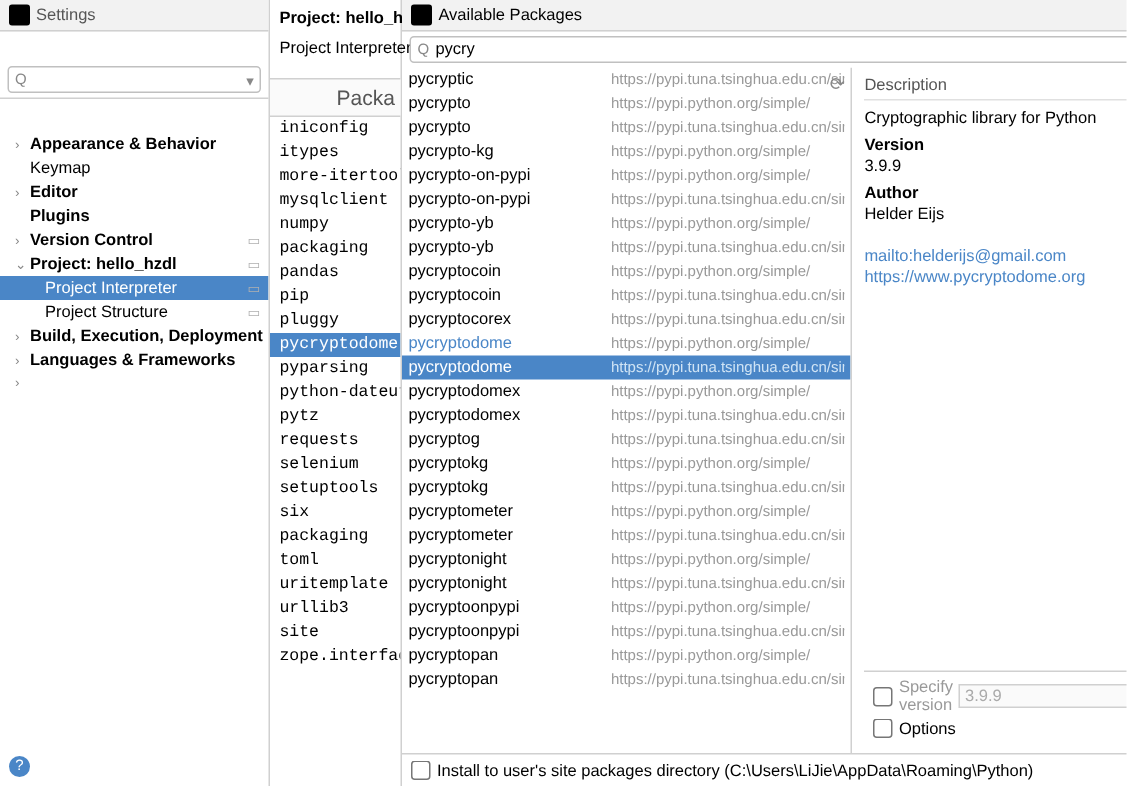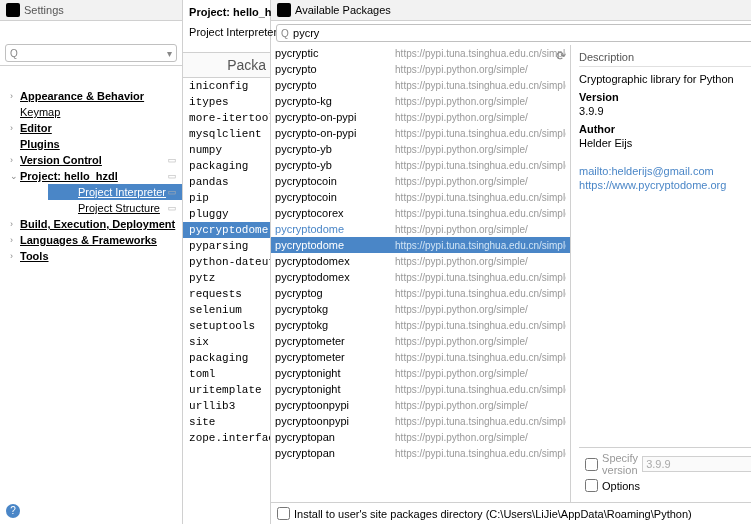--- a/index.html
+++ b/index.html
@@ -8,42 +8,42 @@
 .title-bar { display: flex; align-items: center; gap: 4px; padding: 3px 6px; border-bottom: 1px solid #d0d0d0; background: #f2f2f2; }
 .app-icon { width: 14px; height: 14px; background: #000; display: inline-block; border-radius: 2px; }
 .title-text { color: #555; }
 .search-wrap { padding: 3px 5px; border-bottom: 1px solid #d0d0d0; position: relative; }
 .search-input { width: 100%; padding: 2px 4px 2px 16px; border: 1px solid #c0c0c0; border-radius: 3px; font-style: italic; color: #999; }
 .search-icon { position: absolute; left: 10px; top: 7px; color: #888; font-size: 10px; }
 .filter-icon { position: absolute; right: 10px; top: 7px; color: #888; font-size: 10px; }
 .tree { flex: 1; overflow: auto; padding: 2px 0; }
 .tree-item { display: flex; align-items: center; padding: 2px 4px 2px 10px; cursor: pointer; white-space: nowrap; }
 .arrow { width: 10px; color: #888; font-size: 9px; display: inline-block; }
-.tree-label { flex: 1; text-decoration: underline; }
+.tree-label { flex: 1; }
 .tree-item.bold .tree-label { font-weight: bold; }
 .tree-item.selected { background: #4a86c7; color: #fff; }
-.tree-item.child { padding-left: 30px; margin-left: 48px; }
+.tree-item.child { padding-left: 30px; }
 .badge { color: #b0b0b0; font-size: 9px; width: 12px; text-align: center; }
 .help-icon { position: absolute; bottom: 6px; left: 6px; width: 14px; height: 14px; border-radius: 50%; background: #4a86c7; color: #fff; font-size: 10px; text-align: center; line-height: 14px; }
 
 .middle-panel { width: 88px; border-right: 1px solid #d0d0d0; display: flex; flex-direction: column; }
 .mp-header { padding: 6px 6px 4px; font-weight: bold; white-space: nowrap; }
 .mp-sub { padding: 4px 6px; white-space: nowrap; }
 .mp-th { padding: 4px; text-align: right; background: #fafafa; border-top: 1px solid #d0d0d0; border-bottom: 1px solid #d0d0d0; font-size: 14px; color: #555; margin-top: 10px; }
 .mp-list { flex: 1; overflow: auto; }
 .mp-row { padding: 2px 6px; cursor: pointer; white-space: nowrap; overflow: hidden; font-family: Liberation Mono, monospace; }
 .mp-row.sel { background: #4a86c7; color: #fff; }
 
 .avail-panel { flex: 1; display: flex; flex-direction: column; position: relative; }
 .avail-title { display: flex; align-items: center; gap: 4px; padding: 3px 6px; background: #f2f2f2; border-bottom: 1px solid #d0d0d0; }
 .avail-search { padding: 3px 5px; position: relative; }
 .avail-search input { width: 100%; padding: 2px 4px 2px 16px; border: 1px solid #c0c0c0; border-radius: 3px; }
 .avail-body { flex: 1; display: flex; overflow: hidden; }
 .pkg-list { width: 300px; border-right: 1px solid #d0d0d0; overflow-y: auto; position: relative; }
-.pkg-row { display: flex; padding: 2px 4px; cursor: pointer; align-items: center; }
+.pkg-row { display: flex; padding: 2px 4px; cursor: pointer; align-items: center; gap: 15px; }
 .pkg-row.sel { background: #4a86c7; color: #fff; }
 .pkg-row.blue .pkg-name { color: #4a86c7; }
 .pkg-row.sel.blue .pkg-name { color: #fff; }
 .pkg-name { width: 120px; overflow: hidden; white-space: nowrap; }
 .pkg-src { flex: 1; color: #999; font-size: 10px; overflow: hidden; white-space: nowrap; }
 .pkg-row.sel .pkg-src { color: #d0e4f5; }
 .refresh-icon { position: absolute; right: 4px; top: 4px; color: #888; font-size: 12px; }
 
 .desc-panel { flex: 1; padding: 6px 8px; display: flex; flex-direction: column; }
 .desc-head { color: #555; border-bottom: 1px solid #e0e0e0; padding-bottom: 3px; margin-bottom: 6px; }
@@ -110,21 +110,20 @@
     <div class="tree-item bold">
         <span class="arrow">›</span>
         <span class="tree-label">Build, Execution, Deployment</span>
       </div>
     <div class="tree-item bold">
         <span class="arrow">›</span>
         <span class="tree-label">Languages &amp; Frameworks</span>
       </div>
     <div class="tree-item bold">
         <span class="arrow">›</span>
-        <span class="tree-label">Tools</span>
       </div>
   </div>
   <span class="help-icon">?</span>
 </div>
 
 <div class="middle-panel">
   <div class="mp-header"><span>Project: hello_hzdl</span> ›</div>
   <div class="mp-sub">Project Interpreter:</div>
   <div class="mp-th">Packa</div>
   <div class="mp-list" id="mp-list">

